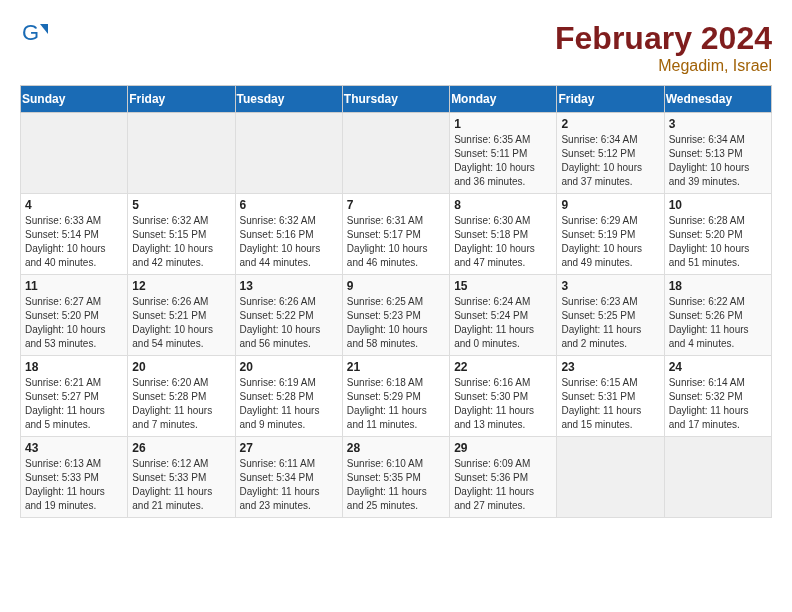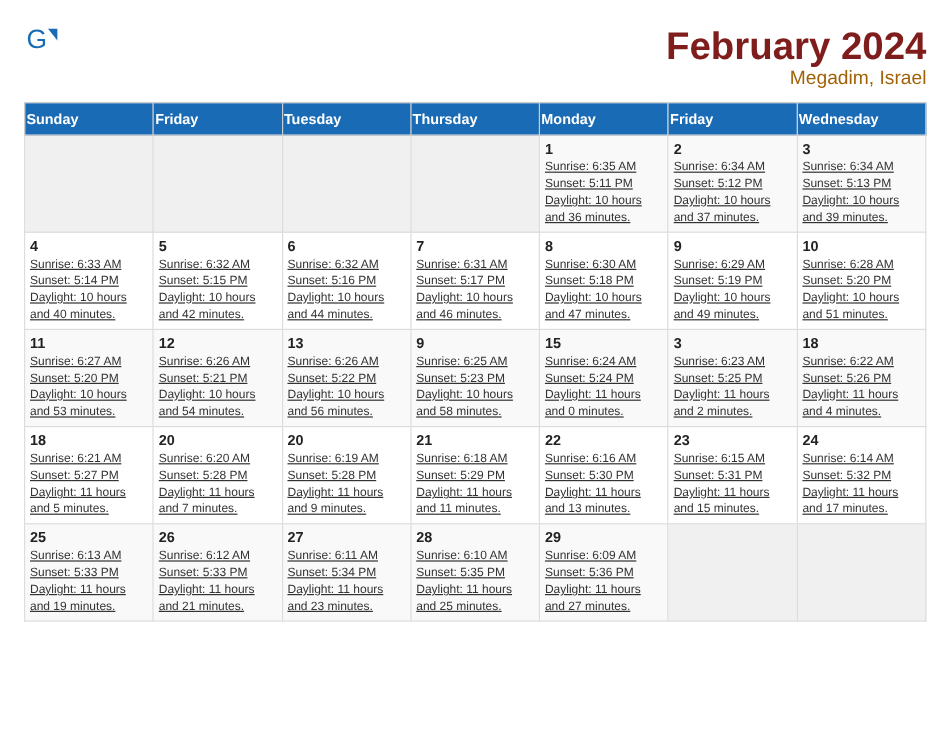--- a/index.html
+++ b/index.html
@@ -76,21 +76,20 @@
     .day-num {
       font-weight: bold;
       font-size: 12px;
       margin-bottom: 2px;
       color: #222;
     }
     .day-detail {
       font-size: 10px;
       color: #333;
       line-height: 1.4;
-      text-decoration: underline;
     }
     .empty-cell {
       background: #f0f0f0 !important;
     }
   </style>
 </head>
 <body>
 
 <div class="header-area">
   <div class="logo">
@@ -221,21 +220,21 @@
           <div class="day-num">23</div>
           <div class="day-detail">Sunrise: 6:15 AM<br>Sunset: 5:31 PM<br>Daylight: 11 hours and 15 minutes.</div>
         </td>
         <td>
           <div class="day-num">24</div>
           <div class="day-detail">Sunrise: 6:14 AM<br>Sunset: 5:32 PM<br>Daylight: 11 hours and 17 minutes.</div>
         </td>
       </tr>
       <tr>
         <td>
-          <div class="day-num">25</div>
+          <div class="day-num">43</div>
           <div class="day-detail">Sunrise: 6:13 AM<br>Sunset: 5:33 PM<br>Daylight: 11 hours and 19 minutes.</div>
         </td>
         <td>
           <div class="day-num">26</div>
           <div class="day-detail">Sunrise: 6:12 AM<br>Sunset: 5:33 PM<br>Daylight: 11 hours and 21 minutes.</div>
         </td>
         <td>
           <div class="day-num">27</div>
           <div class="day-detail">Sunrise: 6:11 AM<br>Sunset: 5:34 PM<br>Daylight: 11 hours and 23 minutes.</div>
         </td>

